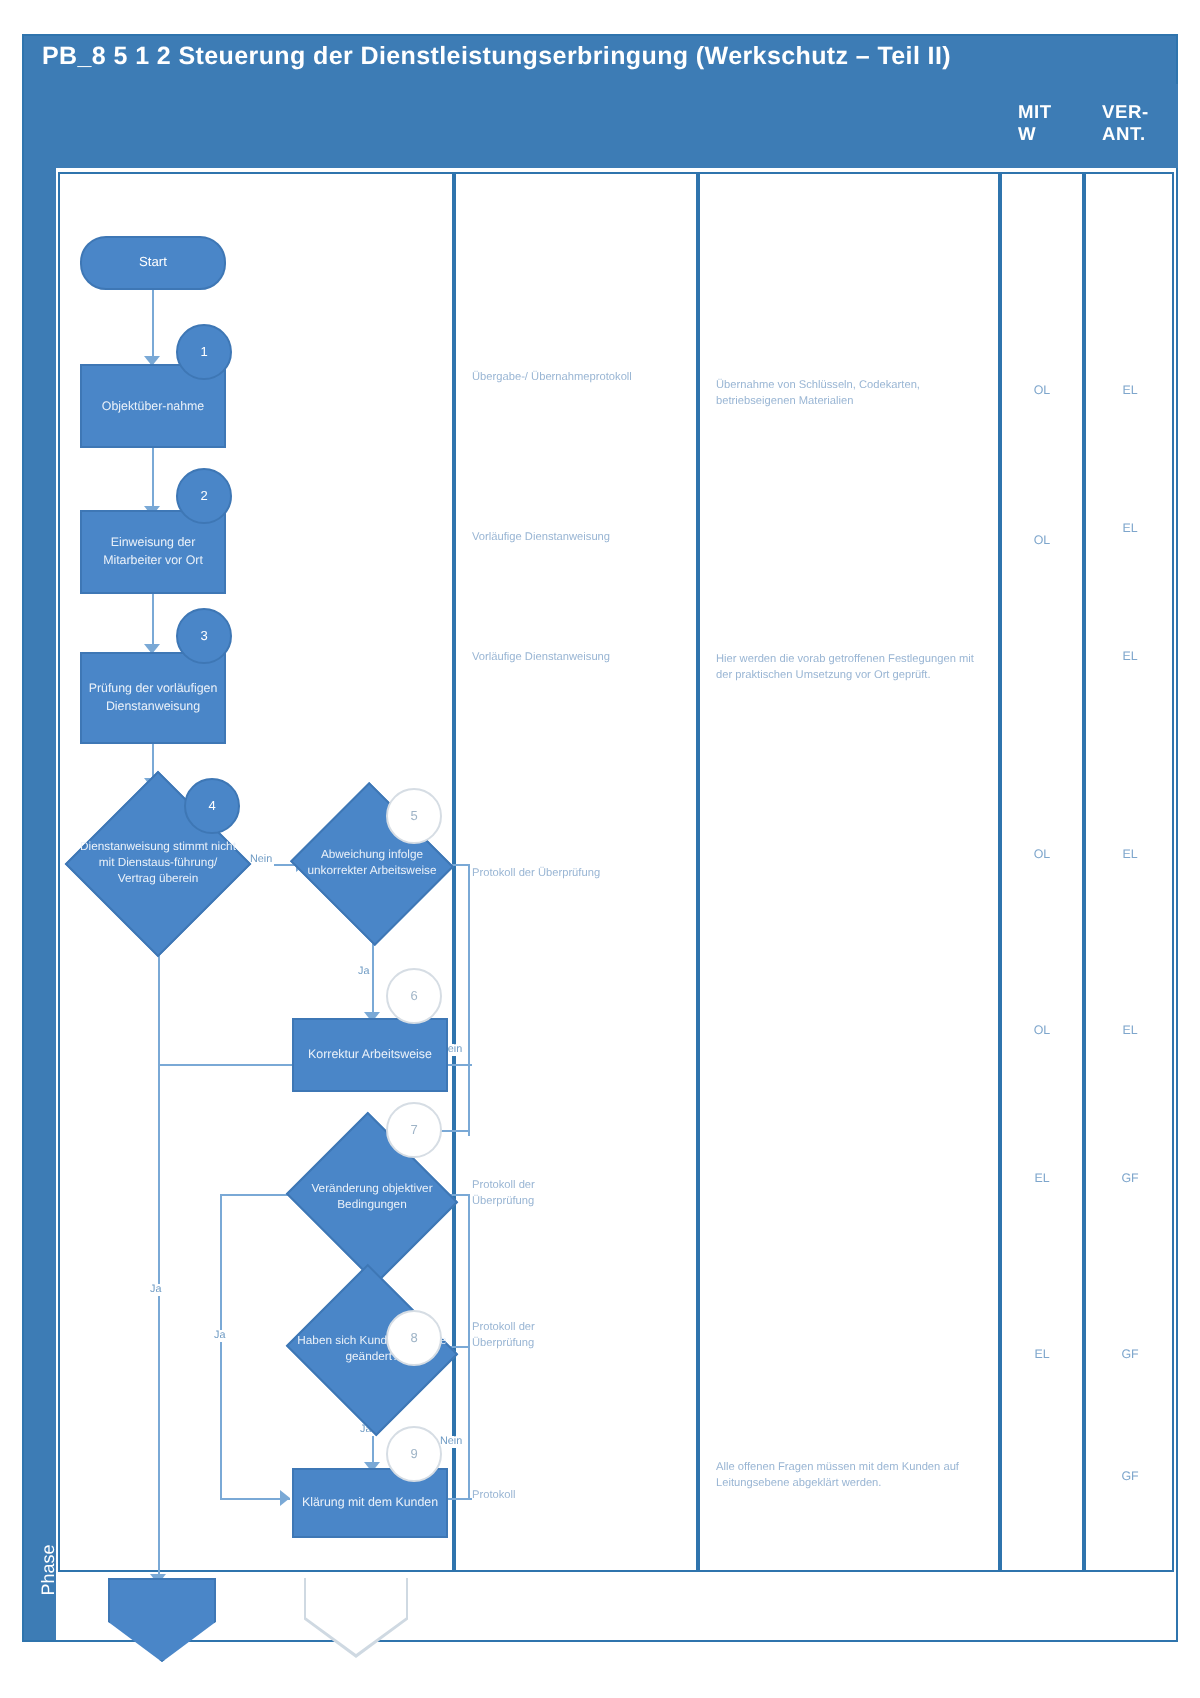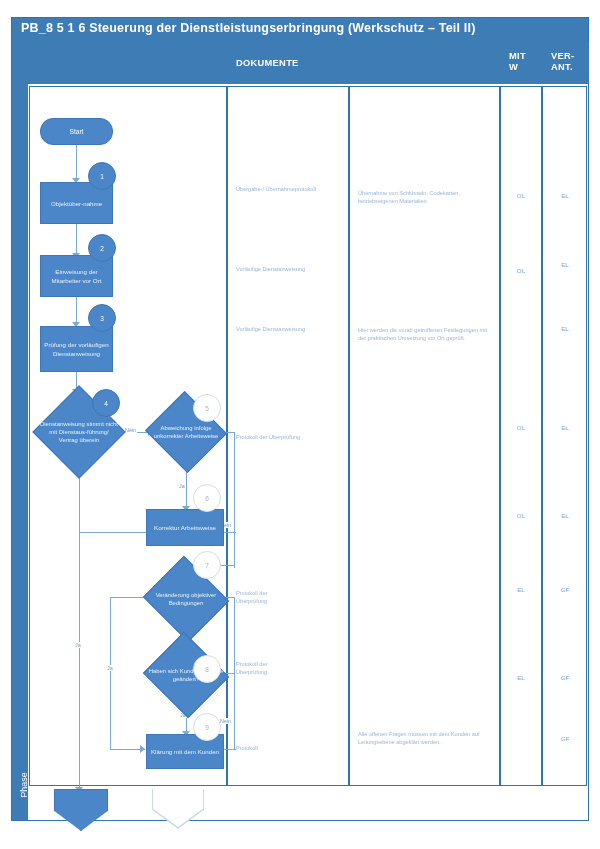--- a/index.html
+++ b/index.html
@@ -75,30 +75,29 @@
         background:#cfd9e2;clip-path:polygon(0 0,100% 0,100% 52%,50% 100%,0 52%);}
   .pent-inner{position:absolute;left:1px;top:0px;width:50px;height:38px;background:#ffffff;
         clip-path:polygon(0 0,100% 0,100% 52%,50% 100%,0 52%);}
 </style>
 </head>
 <body>
 
 <div id="page">
 
   <div class="title-bar"></div>
-  <div class="title-text">PB_8 5 1 6 Steuerung der Dienstleistungserbringung (Werkschutz – Teil II)</div>
+  <div class="title-text">PB_8 5 1 2 Steuerung der Dienstleistungserbringung (Werkschutz – Teil II)</div>
 
   <div class="frame"></div>
 
   <div class="phase-band">
     <div class="phase-label">Phase</div>
   </div>
 
   <div class="hdr-row"></div>
-  <div class="hdr c1">DOKUMENTE</div>
   <div class="hdr c3">
     <div>MIT</div>
     <div>W</div>
   </div>
   <div class="hdr c4">
     <div>VER-</div>
     <div>ANT.</div>
   </div>
 
   <div class="cell c0"></div>

